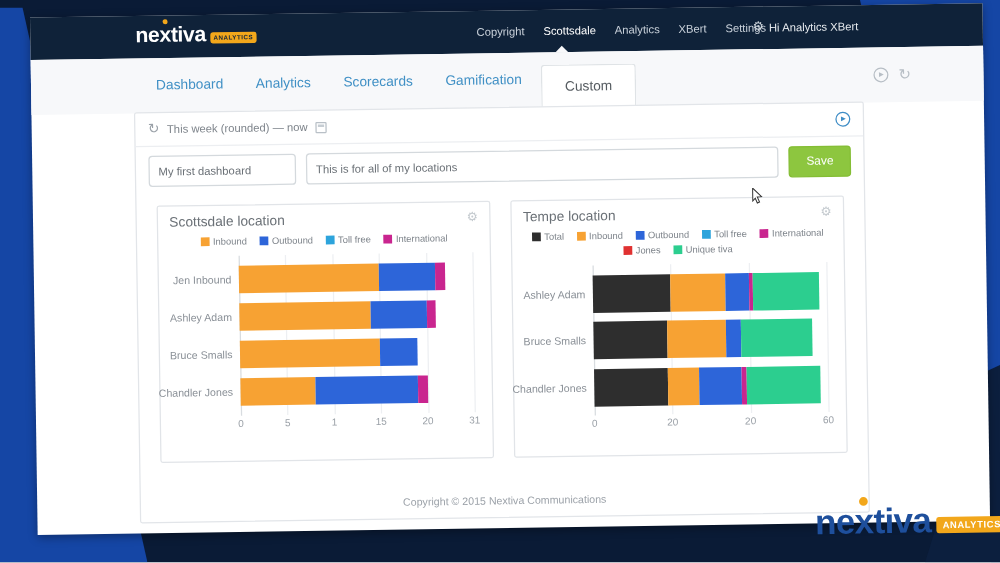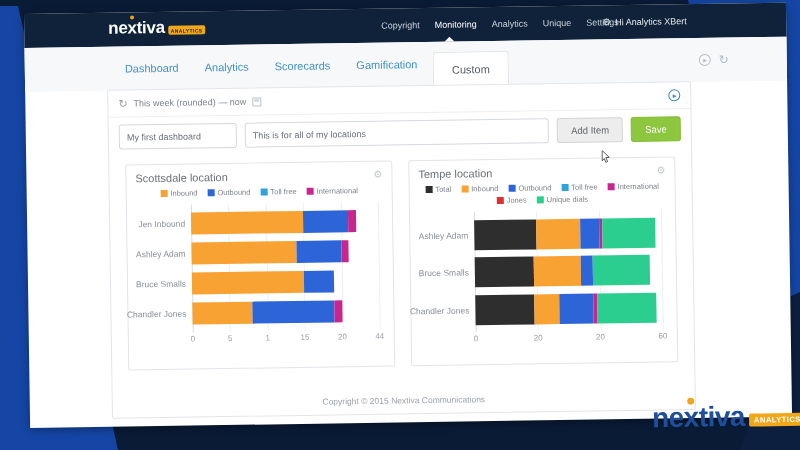--- a/index.html
+++ b/index.html
@@ -129,23 +129,23 @@
       <div class="brand">
         <span class="word">
             <span>ne</span>
             <span class="lx"><span class="ldot"></span><span>x</span></span>
             <span>tiva</span>
           </span>
         <span class="badge">ANALYTICS</span>
       </div>
       <div class="main-nav">
         <span>Copyright</span>
-        <span class="active">Monitoring</span>
+        <span class="active">Scottsdale</span>
         <span>Analytics</span>
-        <span>Unique</span>
+        <span>XBert</span>
         <span>Settings</span>
       </div>
       <div class="user-menu">
         <span class="gear">⚙</span>
         <span>Hi Analytics XBert</span>
       </div>
       <div class="notch"></div>
     </div>
 
     <div class="tabbar">
@@ -171,21 +171,20 @@
         <span>This week (rounded) — now</span>
         <span class="cal"></span>
         <span class="playcirc">
             <i>▶</i>
           </span>
       </div>
 
       <div class="formrow">
         <input class="in-name" value="My first dashboard" style="">
         <input class="in-desc" value="This is for all of my locations" style="">
-        <span class="btn btn-additem">Add Item</span>
         <span class="btn btn-save">Save</span>
         <svg class="cursor" width="10" height="13" viewBox="0 0 10 13">
           <polygon points="1,0 8,7 4.6,7.2 6.4,11.2 4.6,12 3,8.2 1,10.4" fill="#fff" stroke="#333" stroke-width="0.8"></polygon>
         </svg>
       </div>
 
       <div class="chartsrow">
         <div class="chart-card">
           <div class="chart-head">
             <span class="chart-title">Scottsdale location</span>
@@ -252,21 +251,21 @@
                     </div>
                   </div>
                 </div>
             </div>
             <div class="xaxis">
                 <span class="xtick" style="left: 0%;">0</span>
                 <span class="xtick" style="left: 20%;">5</span>
                 <span class="xtick" style="left: 40%;">1</span>
                 <span class="xtick" style="left: 60%;">15</span>
                 <span class="xtick" style="left: 80%;">20</span>
-                <span class="xtick" style="left: 100%;">44</span>
+                <span class="xtick" style="left: 100%;">31</span>
               </div>
           </div>
         </div>
         <div class="chart-card">
           <div class="chart-head">
             <span class="chart-title">Tempe location</span>
             <span class="gear">⚙</span>
           </div>
           <div class="legend">
               <span class="lg-item">
@@ -288,21 +287,21 @@
               <span class="lg-item">
                 <span class="sw" style="background: rgb(201, 37, 143);"></span>
                 <span>International</span>
               </span>
               <span class="lg-item">
                 <span class="sw" style="background: rgb(224, 49, 49);"></span>
                 <span>Jones</span>
               </span>
               <span class="lg-item">
                 <span class="sw" style="background: rgb(44, 206, 143);"></span>
-                <span>Unique dials</span>
+                <span>Unique tiva</span>
               </span>
             </div>
           <div class="plot">
             <div class="plot-inner">
               <div class="grid">
                   <div class="gridline" style="left: 0%;"></div>
                   <div class="gridline" style="left: 33.3333%;"></div>
                   <div class="gridline" style="left: 66.6667%;"></div>
                   <div class="gridline" style="left: 100%;"></div>
                 </div>

